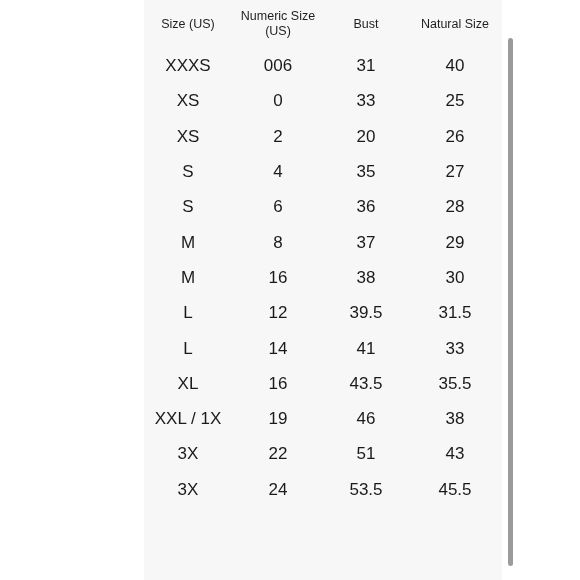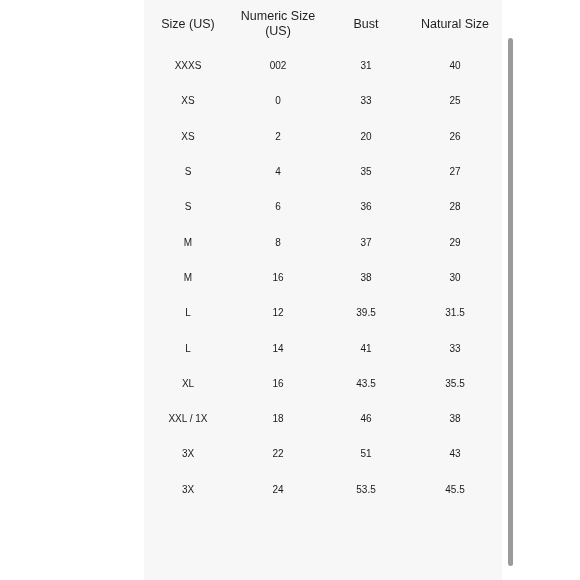--- a/index.html
+++ b/index.html
@@ -51,21 +51,21 @@
     line-height: 15px;
     color: #1f1f1f;
     text-align: center;
     vertical-align: middle;
     height: 48px;
     padding: 0 2px;
     border: 0;
   }
 
   table.size-chart tbody td {
-    font-size: 10px;
+    font-size: 17px;
     line-height: 15px;
     color: #1a1a1a;
     text-align: center;
     vertical-align: middle;
     height: 35.3px;
     padding: 0 2px;
     border: 0;
     white-space: nowrap;
   }
 
@@ -114,21 +114,21 @@
             <span>Bust</span>
           </th>
           <th>
             <span>Natural Size</span>
           </th>
         </tr>
       </thead>
       <tbody id="size-chart-body">
           <tr>
             <td>XXXS</td>
-            <td>002</td>
+            <td>006</td>
             <td>31</td>
             <td>40</td>
           </tr>
           <tr>
             <td>XS</td>
             <td>0</td>
             <td>33</td>
             <td>25</td>
           </tr>
           <tr>
@@ -174,21 +174,21 @@
             <td>33</td>
           </tr>
           <tr>
             <td>XL</td>
             <td>16</td>
             <td>43.5</td>
             <td>35.5</td>
           </tr>
           <tr>
             <td>XXL / 1X</td>
-            <td>18</td>
+            <td>19</td>
             <td>46</td>
             <td>38</td>
           </tr>
           <tr>
             <td>3X</td>
             <td>22</td>
             <td>51</td>
             <td>43</td>
           </tr>
           <tr>

